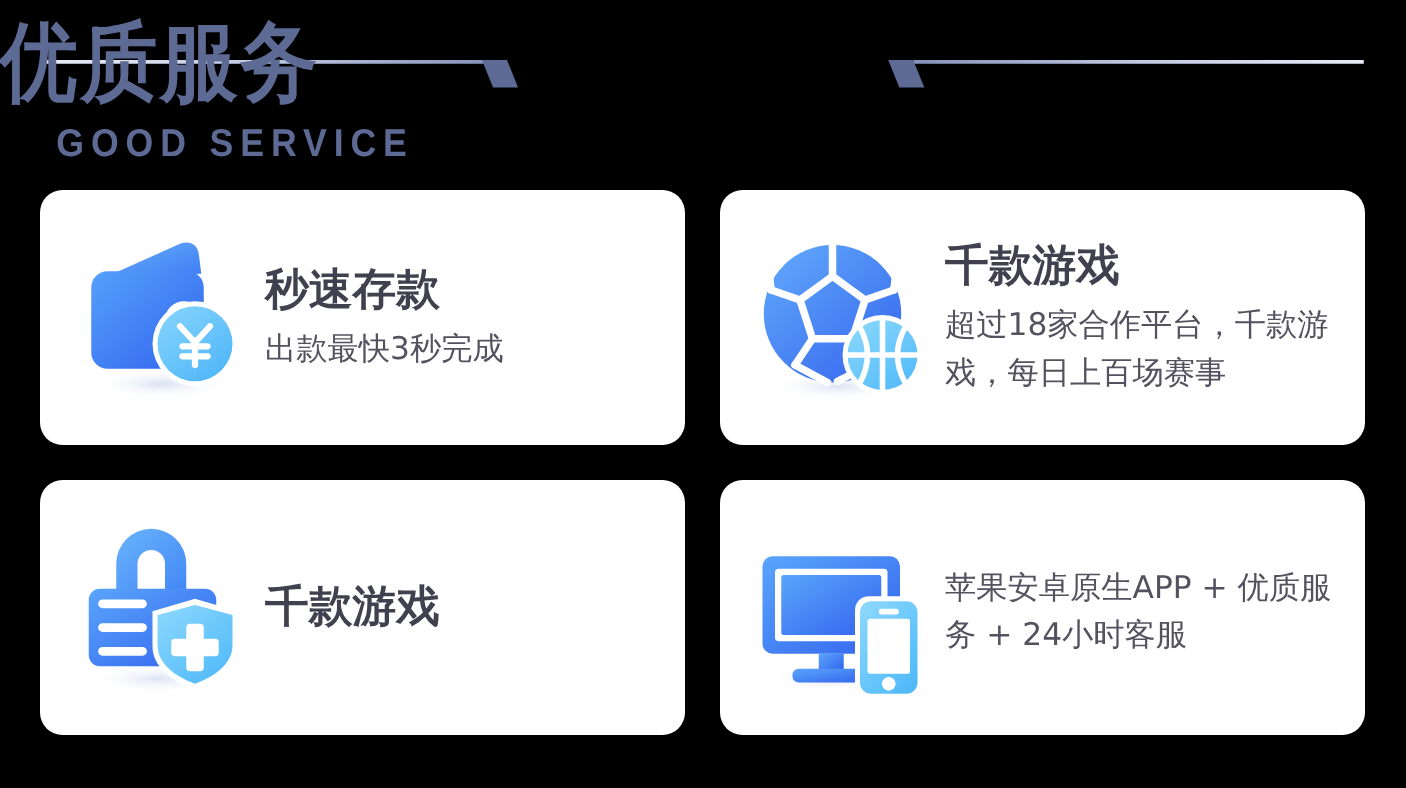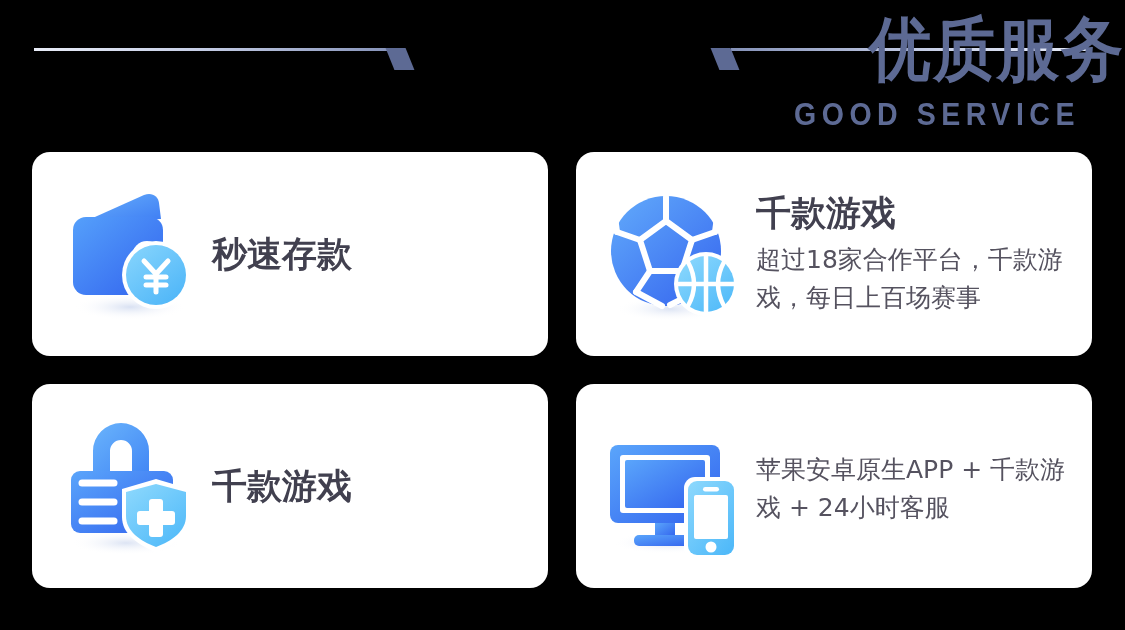--- a/index.html
+++ b/index.html
@@ -19,21 +19,21 @@
   .header {
     position: relative;
     width: 1125px;
     height: 150px;
   }
   .title-block {
     position: absolute;
     left: 0;
     right: 0;
     top: 6px;
-    text-align: right;
+    text-align: left;
   }
   .title-cn {
     font-family: "DejaVu Sans", "Liberation Sans", sans-serif;
     font-size: 62px;
     font-weight: 700;
     color: #5d6a94;
     letter-spacing: 2px;
     line-height: 78px;
     display: block;
     transform: scaleY(1.12);
@@ -198,20 +198,21 @@
           <path d="M88 82 L100 95"></path>
           <path d="M112 82 L100 95"></path>
           <path d="M100 95 L100 113"></path>
           <path d="M90 98 L110 98"></path>
           <path d="M90 106 L110 106"></path>
         </g>
       </svg>
     </div>
     <div class="card-text">
       <div class="card-title">秒速存款</div>
+      <div class="card-desc">出款最快3秒完成</div>
     </div>
   </div>
 
   <div class="card card-2">
     <div class="card-icon">
       <svg class="icon-svg" viewBox="0 0 148 150" xmlns="http://www.w3.org/2000/svg">
         <defs>
           <linearGradient id="g-ball" x1="0" y1="0" x2="0.9" y2="1">
             <stop offset="0" stop-color="#62abfb"></stop>
               <stop offset="1" stop-color="#3666ef"></stop>
@@ -321,17 +322,17 @@
         <rect x="55" y="112" width="20" height="14" fill="url(#g-mon)"></rect>
         <rect x="34" y="124" width="62" height="11" rx="5" fill="url(#g-mon)"></rect>
         <rect x="84" y="66" width="54" height="82" rx="11" fill="#ffffff"></rect>
         <rect x="88" y="70" width="46" height="74" rx="9" fill="url(#g-phone)"></rect>
         <rect x="94" y="84" width="34" height="44" rx="2" fill="#ffffff"></rect>
         <rect x="103" y="76" width="16" height="4.5" rx="2.2" fill="#ffffff"></rect>
         <circle cx="111" cy="136" r="5.5" fill="#ffffff"></circle>
       </svg>
     </div>
     <div class="card-text">
-      <div class="card-desc">苹果安卓原生APP + 千款游戏 + 24小时客服</div>
+      <div class="card-desc">苹果安卓原生APP + 优质服务 + 24小时客服</div>
     </div>
   </div>
 
 </div>
 
 </body></html>

